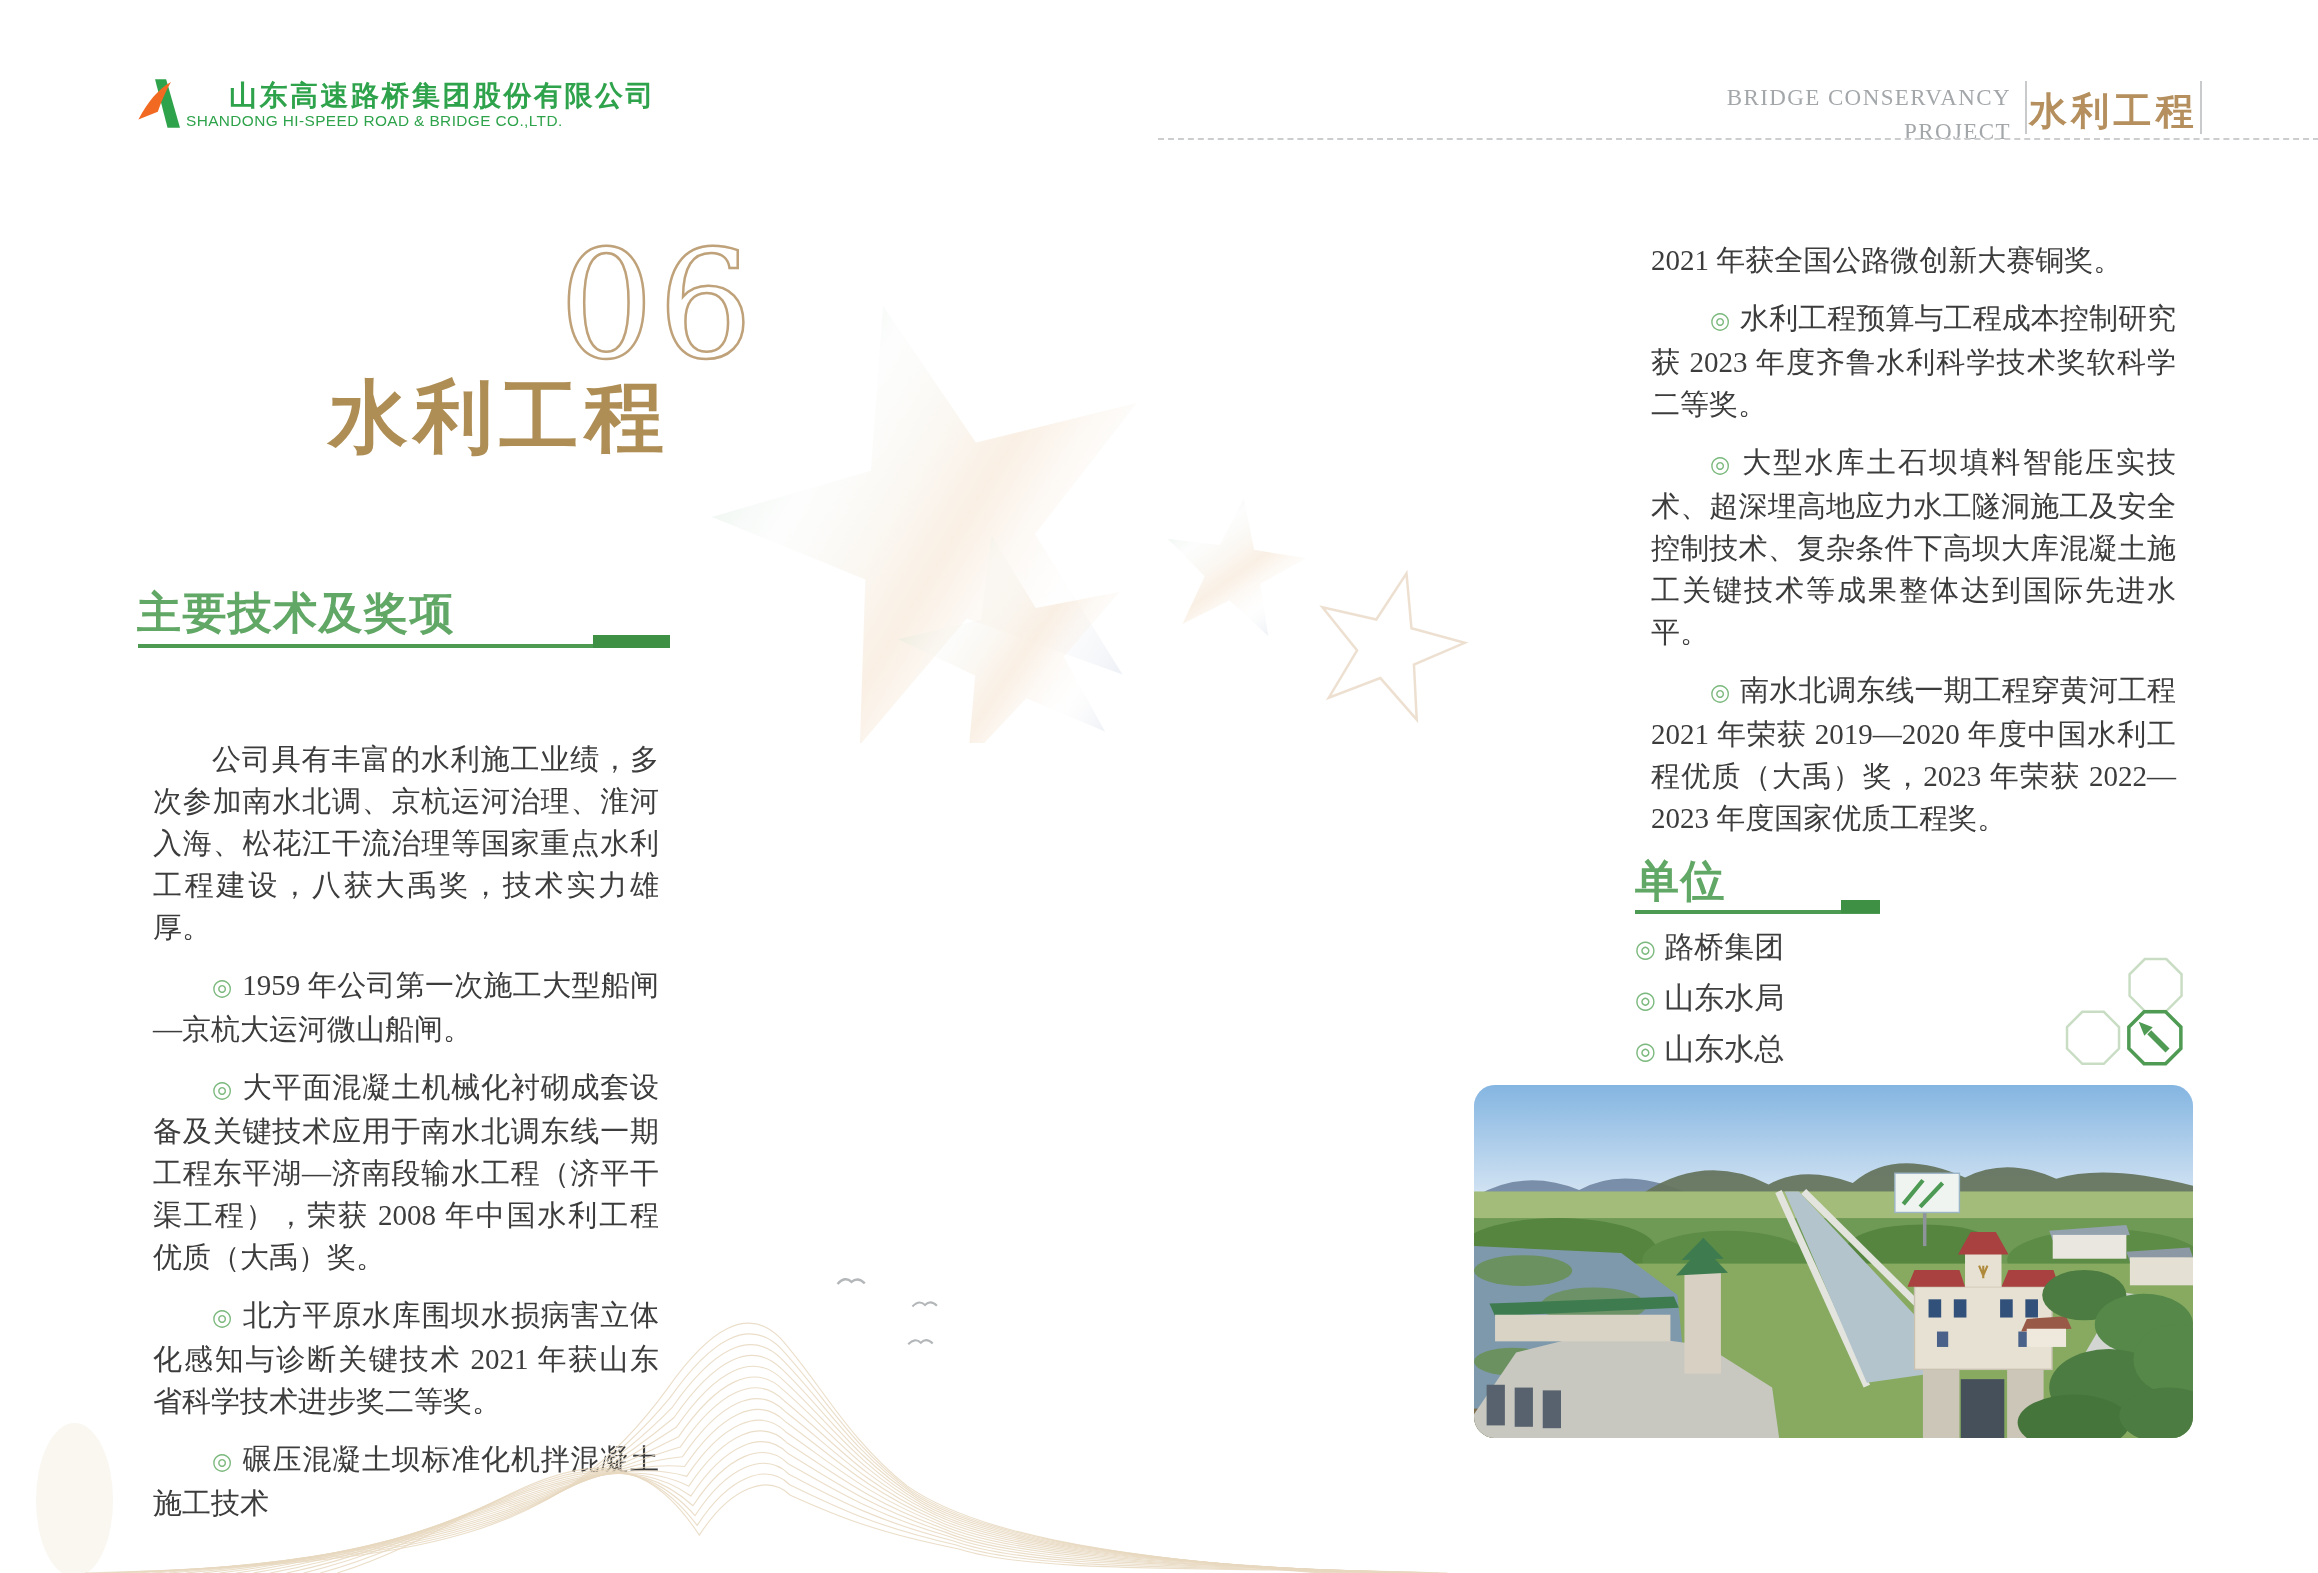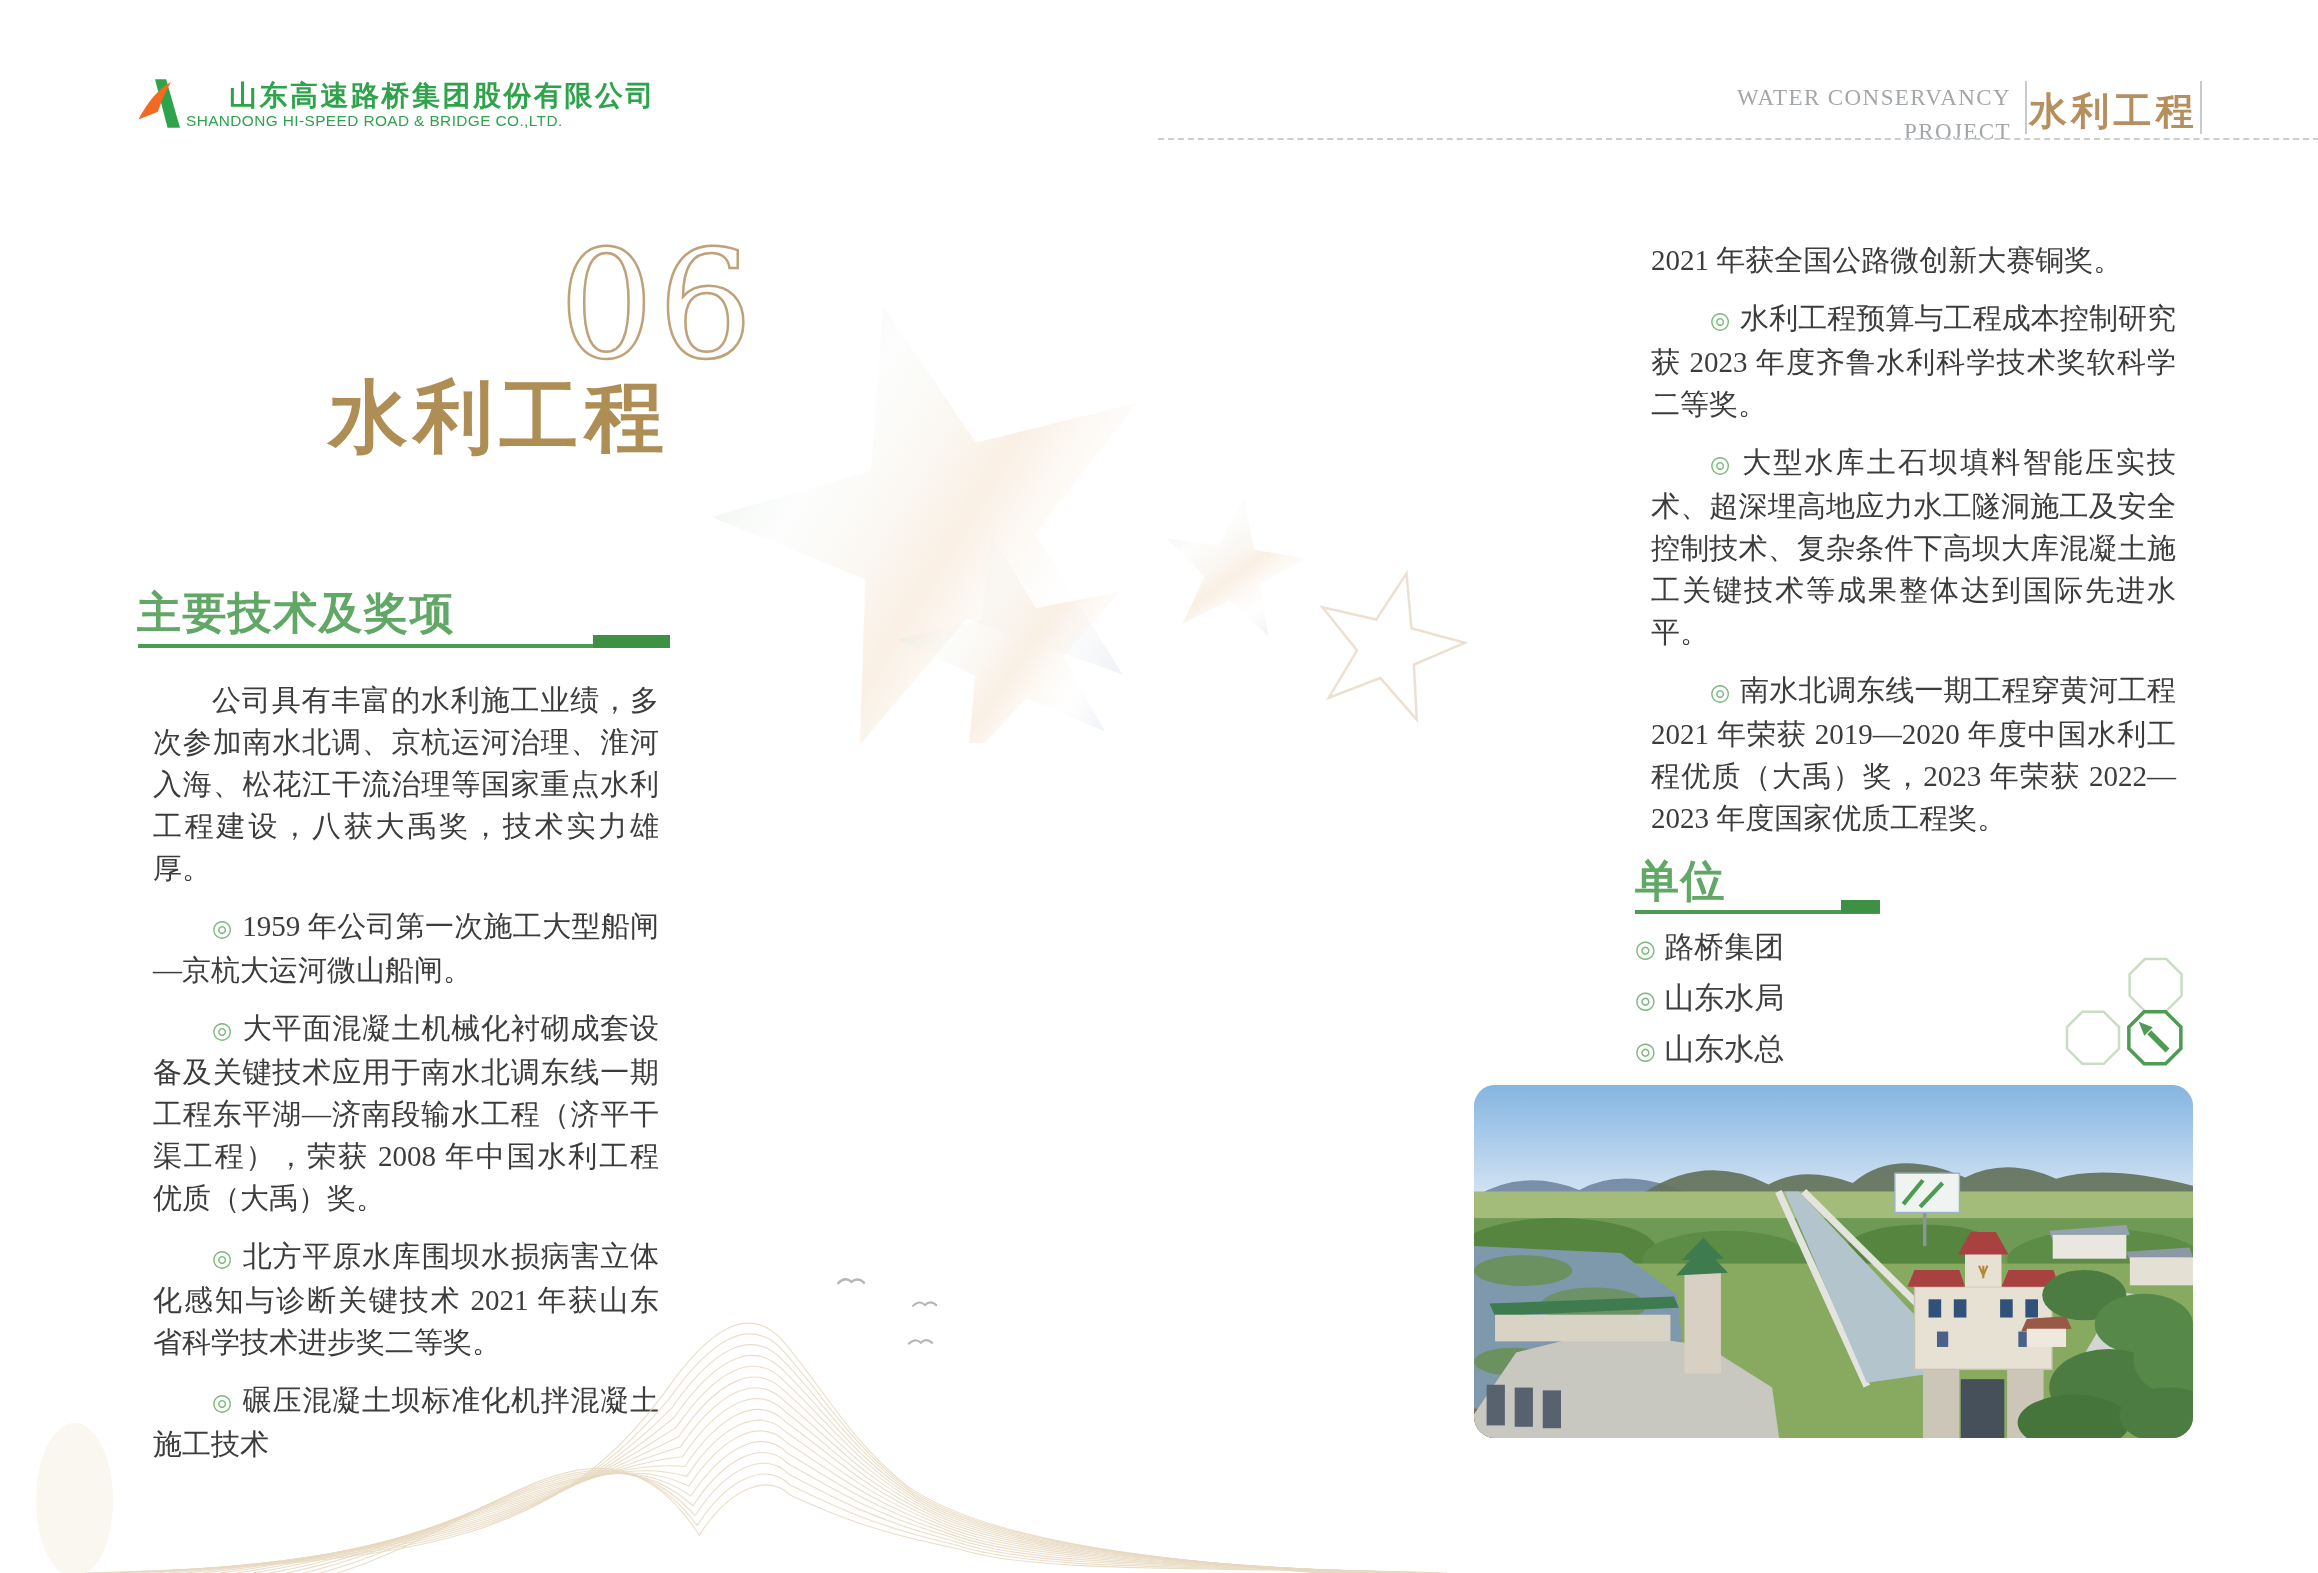--- a/index.html
+++ b/index.html
@@ -56,21 +56,21 @@
 <div class="page">
 
   <svg class="abs" style="left:137px;top:79px" width="43" height="49" viewBox="0 0 62 70">
     <polygon points="26,0 42,0 62,70 44,70" fill="#2fa34c"></polygon>
     <path d="M2,58 C16,32 31,14 49,4 C40,20 35,33 30,47 Z" fill="#f26a21"></path>
   </svg>
   <div class="abs sans logo-cn">山东高速路桥集团股份有限公司</div>
   <div class="abs sans logo-en">SHANDONG HI-SPEED ROAD &amp; BRIDGE CO.,LTD.</div>
 
   <div class="abs hdr-en serif">
-    <div>WATER CONSERVANCY</div>
+    <div>BRIDGE CONSERVANCY</div>
     <div>PROJECT</div>
   </div>
   <div class="abs hdr-divider" style="left:2025px"></div>
   <div class="abs sans hdr-cn">水利工程</div>
   <div class="abs hdr-divider" style="left:2200px"></div>
   <div class="abs hdr-dash"></div>
 
   <svg class="abs" style="left:687px;top:280px" width="841" height="463" viewBox="0 0 1200 660">
     <defs>
       <linearGradient id="starG" x1="0%" y1="0%" x2="100%" y2="100%">
@@ -87,21 +87,21 @@
     <polygon points="0,-100 23.5,-32.4 95.1,-30.9 38,12.4 58.8,80.9 0,40 -58.8,80.9 -38,12.4 -95.1,-30.9 -23.5,-32.4" transform="translate(1000,525) rotate(14) scale(1.1)" fill="none" stroke="rgba(223,199,172,0.55)" stroke-width="2.5" vector-effect="non-scaling-stroke"></polygon>
   </svg>
 
   <div class="abs chapter-num">06</div>
   <div class="abs sans chapter-title">水利工程</div>
 
   <div class="abs sans sec-h" style="left:137px;top:589px">主要技术及奖项</div>
   <div class="abs rule-line" style="left:138px;top:644px;width:532px"></div>
   <div class="abs rule-cap" style="left:593px;top:635px;width:77px"></div>
 
-  <div class="abs body-col" style="left:137px;top:663px;width:538px">
+  <div class="abs body-col" style="left:137px;top:722px;width:538px">
     <p><span>公司具有丰富的水利施工业绩，多次参加南水北调、京杭运河治理、淮河入海、松花江干流治理等国家重点水利工程建设，八获大禹奖，技术实力雄厚。</span></p>
     <p><span class="bg">◎</span><span>1959 年公司第一次施工大型船闸—京杭大运河微山船闸。</span></p>
     <p><span class="bg">◎</span><span>大平面混凝土机械化衬砌成套设备及关键技术应用于南水北调东线一期工程东平湖—济南段输水工程（济平干渠工程），荣获 2008 年中国水利工程优质（大禹）奖。</span></p>
     <p><span class="bg">◎</span><span>北方平原水库围坝水损病害立体化感知与诊断关键技术 2021 年获山东省科学技术进步奖二等奖。</span></p>
     <p><span class="bg">◎</span><span>碾压混凝土坝标准化机拌混凝土施工技术</span></p>
   </div>
 
   <div class="abs body-col" style="left:1635px;top:223px;width:557px">
     <p class="noindent"><span>2021 年获全国公路微创新大赛铜奖。</span></p>
     <p><span class="bg">◎</span><span>水利工程预算与工程成本控制研究获 2023 年度齐鲁水利科学技术奖软科学二等奖。</span></p>

